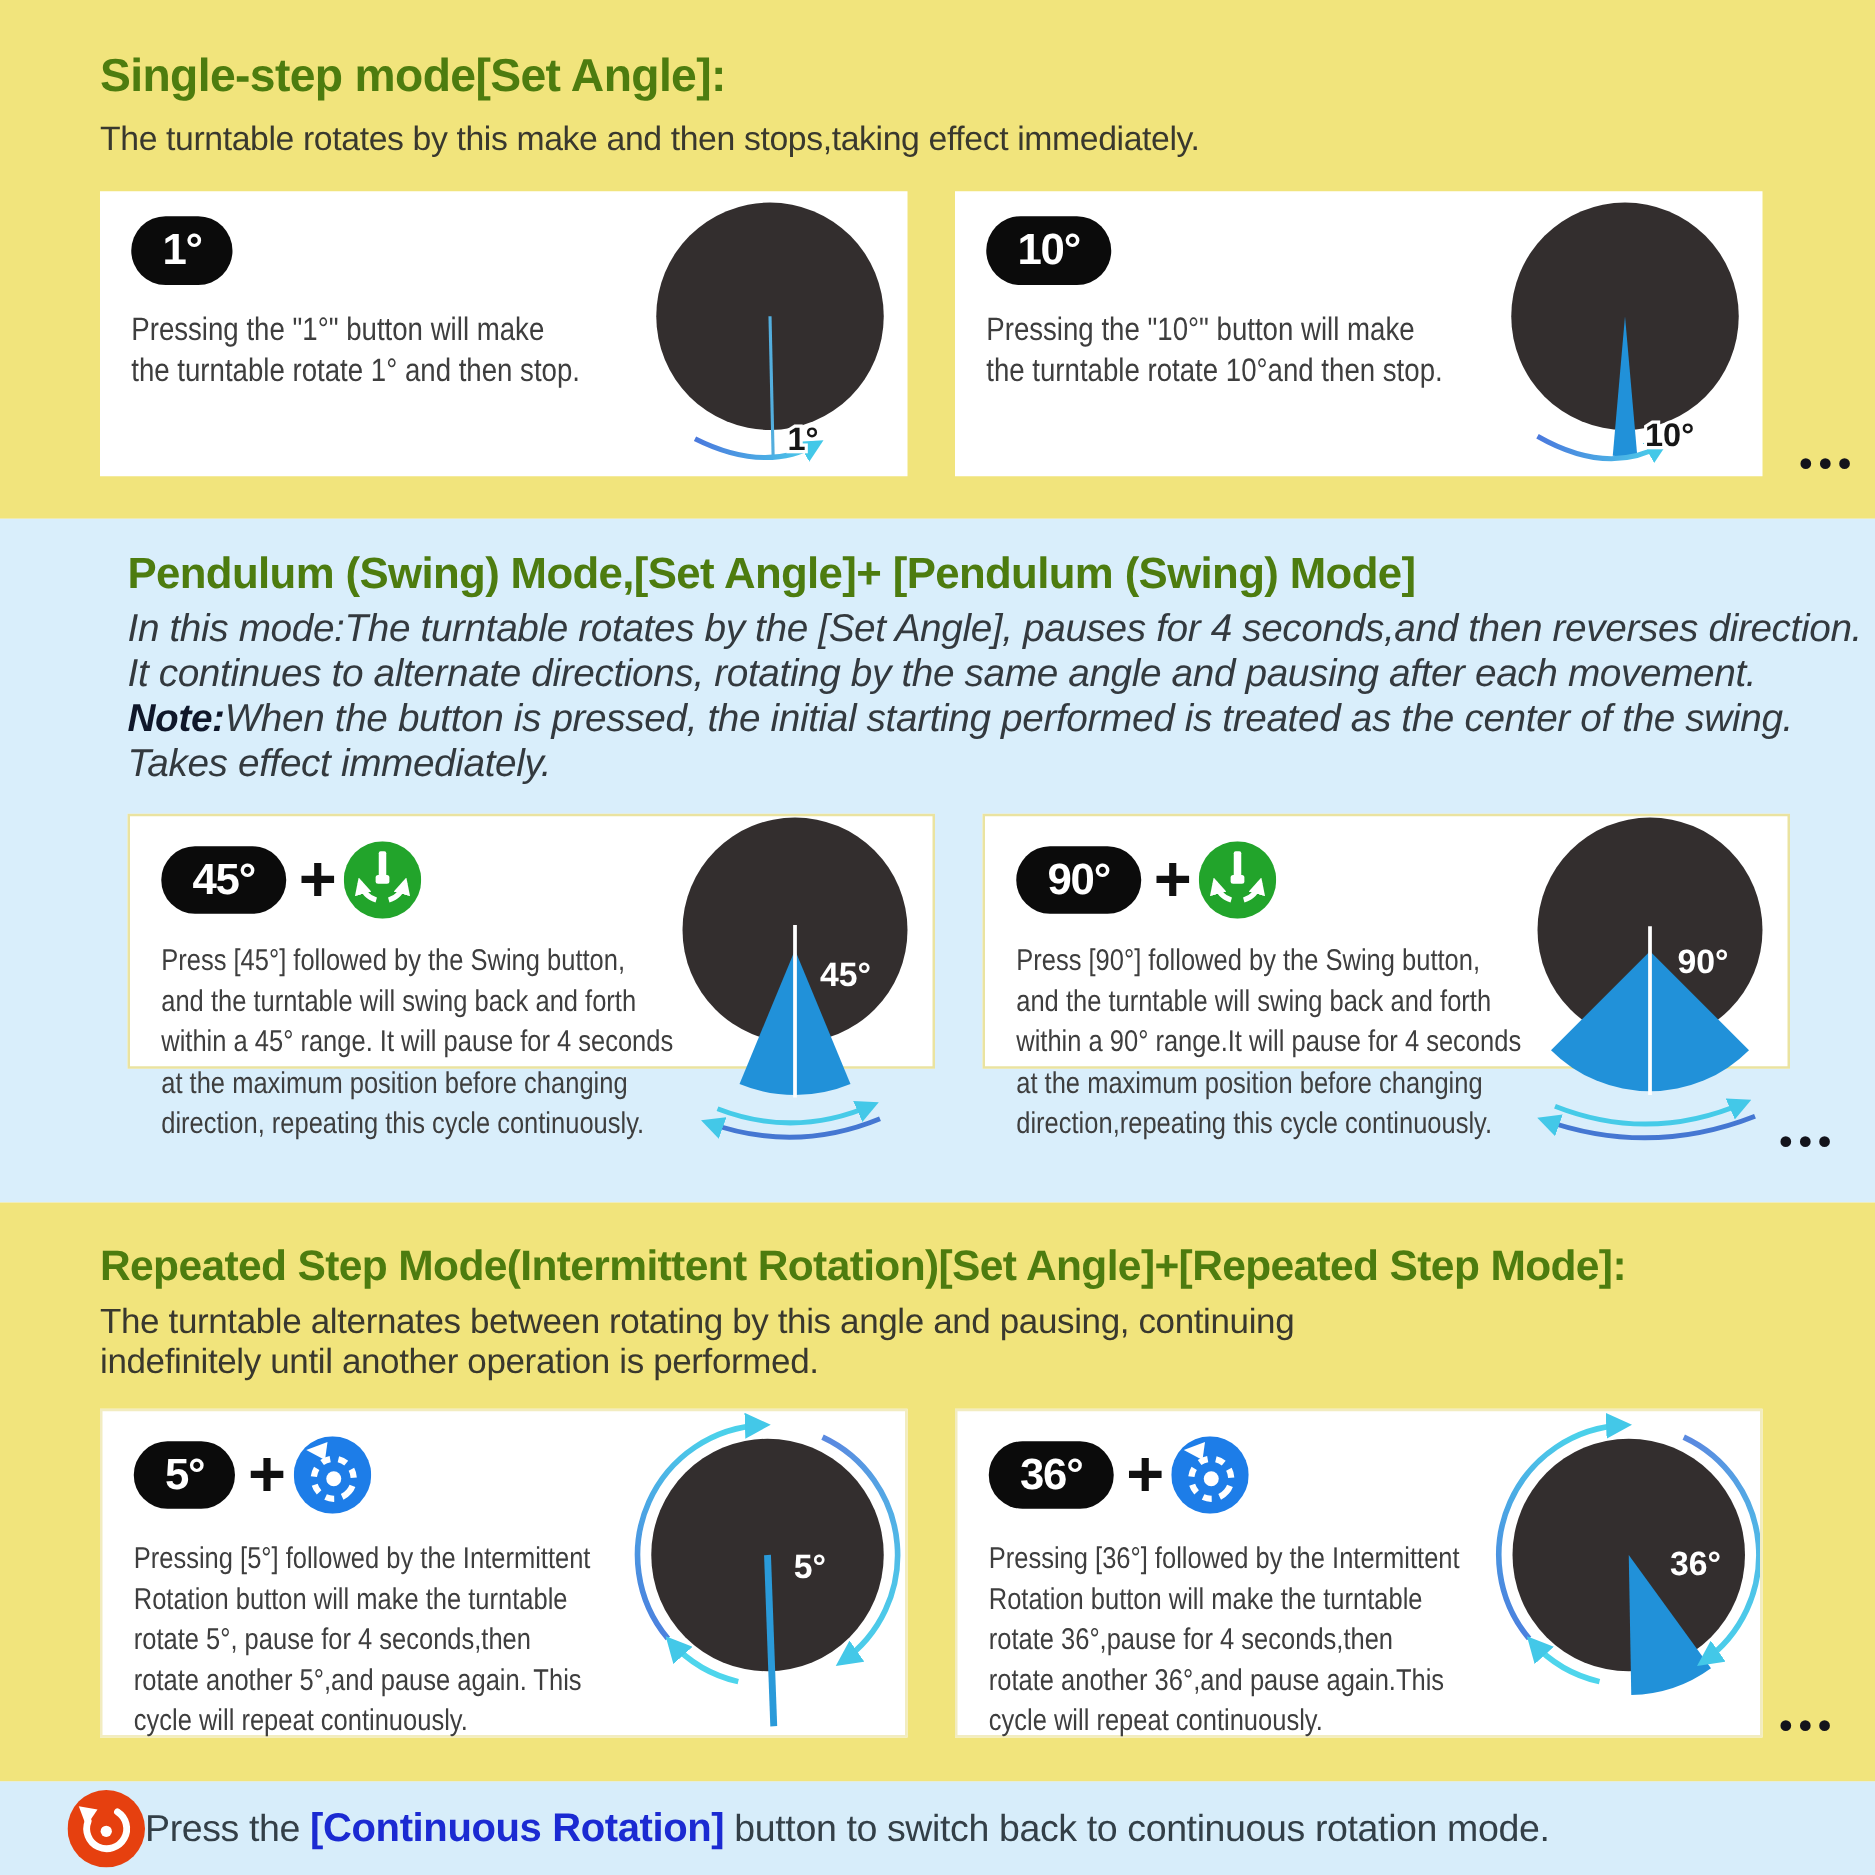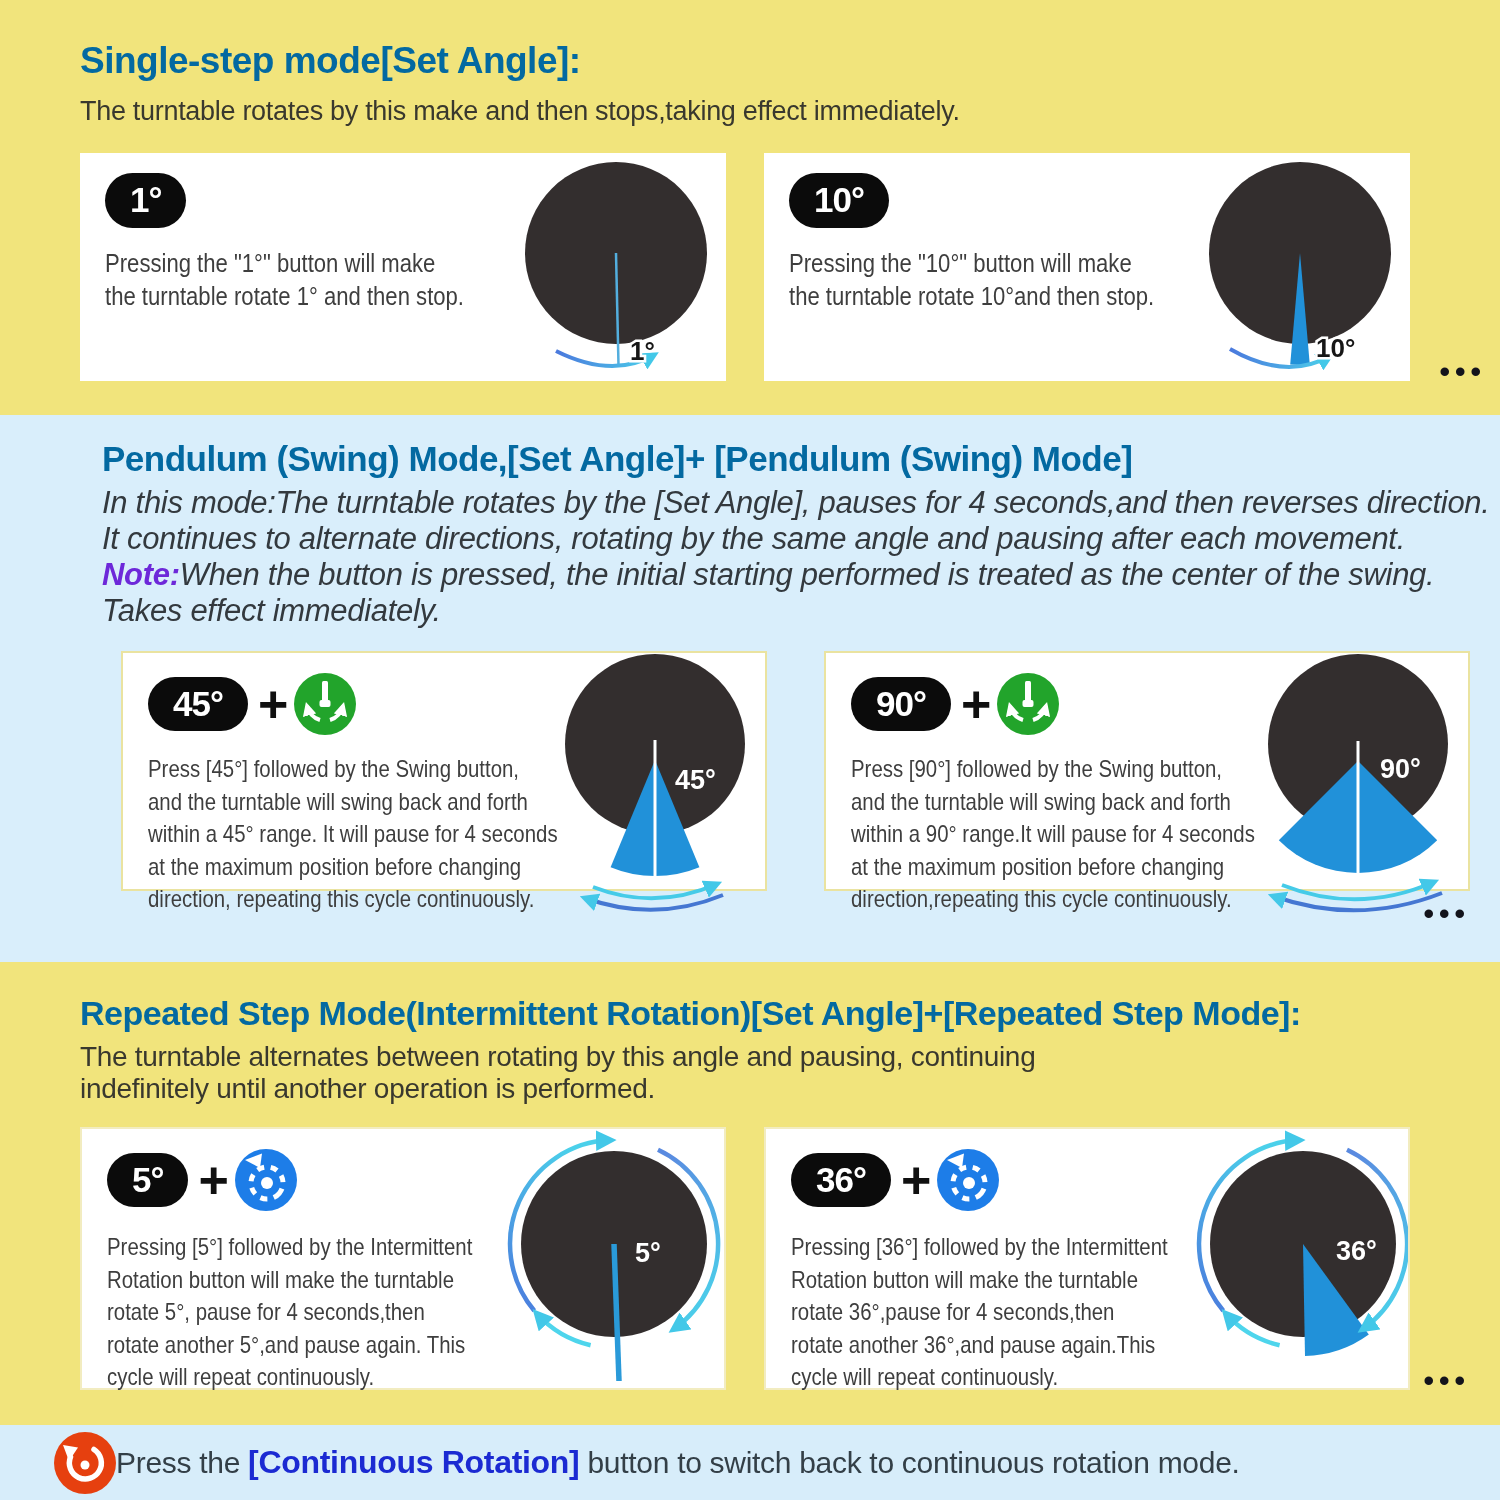--- a/index.html
+++ b/index.html
@@ -9,37 +9,37 @@
   }
   .sec { position:relative; }
   .yellow { background:#f1e47c; }
   .blue   { background:#d9eefb;padding-left:22px; }
   .s1 { height:415px; }
   .s2 { height:547px; }
   .s3 { height:463px; }
   .ftr { height:75px; background:#d7edfa; display:flex; align-items:center; }
 
   .sec h2 {
-    margin:0 0 0 80px; font-weight:bold; color:#0369a1; letter-spacing:-0.5px;
+    margin:0 0 0 80px; font-weight:bold; color:#4d7c0f; letter-spacing:-0.5px;
   }
   .s1 h2 { padding-top:40px; font-size:37px; }
   .s2 h2 { padding-top:24px; font-size:35px; }
   .s3 h2 { padding-top:32px; font-size:34px; }
 
   .lead { margin:14px 0 0 80px; font-size:27px; color:#39382e; letter-spacing:-0.3px; }
   .s2 .lead { margin-top:6px; font-size:31px; line-height:36px; color:#33393e; max-width:1400px;font-style:italic; }
   .s3 .lead { margin-top:8px; font-size:28px; line-height:32px; white-space:pre-line; }
-  .note-b { font-weight:bold; color:#6d28d9; }
+  .note-b { font-weight:bold; color:#0f172a; }
 
   .cards { display:flex; gap:38px; margin:26px 0 0 80px; }
   .s2 .cards { margin-top:22px; }
   .s3 .cards { margin-top:22px; }
   .card { position:relative; width:646px; background:#ffffff; box-sizing:border-box; }
   .s1 .card { height:228px; }
-  .s2 .card { height:240px; border:2px solid #eae3a0;margin-left:19px; }
+  .s2 .card { height:204px; border:2px solid #eae3a0; }
   .s3 .card { height:263px; border:2px solid #f2ecc0; }
 
   .pillrow { position:absolute; left:25px; top:20px; display:flex; align-items:center; }
   .pill {
     background:#0b0b0b; color:#fff; font-weight:bold; font-size:35px;
     padding:8px 25px; border-radius:29px; letter-spacing:-1px; line-height:1.1;
   }
   .plus { font-size:52px; font-weight:800; color:#101010; margin:0 6px 0 10px; line-height:0.9; }
   .mode-icon { width:62px; height:62px; display:block; }
 

